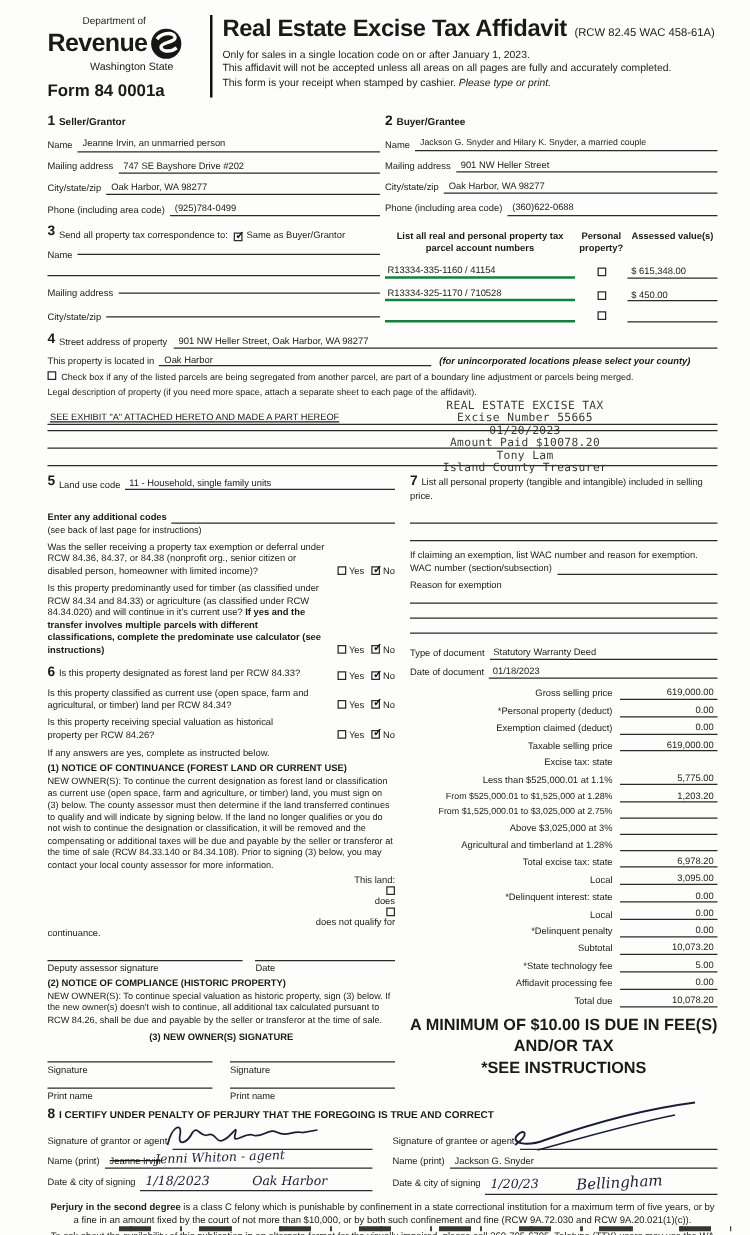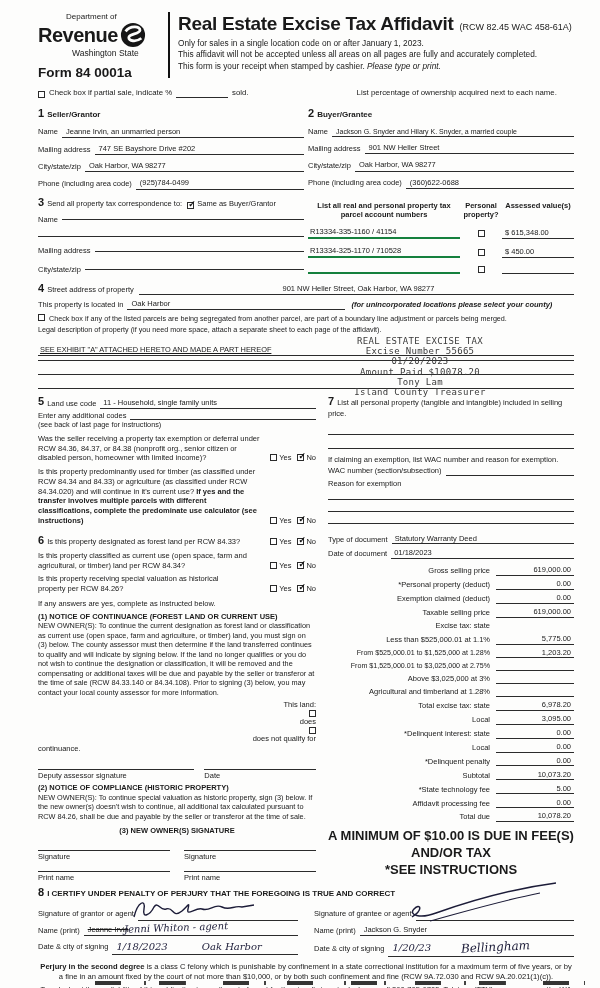--- a/index.html
+++ b/index.html
@@ -120,27 +120,20 @@
         <span class="rcw">(RCW 82.45 WAC 458-61A)</span>
       </div>
       <div class="hnote">Only for sales in a single location code on or after January 1, 2023.</div>
       <div class="hnote">This affidavit will not be accepted unless all areas on all pages are fully and accurately completed.</div>
       <div class="hnote">
         <span>This form is your receipt when stamped by cashier. </span><span class="i">Please type or print.</span>
       </div>
     </div>
   </div>
 
-  <div class="partial">
-    <span class="cb"></span>
-    <span style="margin-left:4px;">Check box if partial sale, indicate %</span>
-    <span class="u" style="width:52px; margin:0 4px;"></span>
-    <span>sold.</span>
-    <span style="margin-left:108px;">List percentage of ownership acquired next to each name.</span>
-  </div>
 
   <div class="cols2">
     <div>
       <div><span class="secnum">1</span><span class="sec-title">Seller/Grantor</span></div>
       <div class="frow">
           <span class="lbl">Name</span>
           <span class="val">Jeanne Irvin, an unmarried person</span>
         </div>
       <div class="frow">
           <span class="lbl">Mailing address</span>
@@ -221,21 +214,21 @@
         <span class="pr-cb"><span class="cb"></span></span>
         <span class="pr-val"></span>
       </div>
     </div>
   </div>
 
   <div style="margin-top:6px;">
     <div class="row">
       <span class="secnum">4</span>
       <span>Street address of property</span>
-      <span class="u grow" style="margin-left:5px; padding-left:4px;text-align:center;">901 NW Heller Street, Oak Harbor, WA 98277</span>
+      <span class="u grow" style="margin-left:5px; padding-left:4px;">901 NW Heller Street, Oak Harbor, WA 98277</span>
     </div>
     <div class="row" style="margin-top:4px;">
       <span>This property is located in</span>
       <span class="u" style="width:218px; margin-left:4px; padding-left:4px;">Oak Harbor</span>
       <span class="bi" style="margin-left:6px;">(for unincorporated locations please select your county)</span>
     </div>
     <div class="row" style="margin-top:4px; align-items:flex-start;">
       <span class="cb"></span>
       <span style="margin-left:4px; font-size:7.2px;">Check box if any of the listed parcels are being segregated from another parcel, are part of a boundary line adjustment or parcels being merged.</span>
     </div>
@@ -259,21 +252,21 @@
 
   <div class="main2">
     <div class="mleft">
 
       <div>
         <div class="row">
           <span class="secnum">5</span>
           <span>Land use code</span>
           <span class="u grow" style="margin-left:4px; padding-left:3px;">11 - Household, single family units</span>
         </div>
-        <div class="row" style="margin-top:2px;">
+        <div class="row" style="margin-top:17px;font-weight:bold;">
           <span>Enter any additional codes</span>
           <span class="u grow" style="margin-left:4px;"></span>
         </div>
         <div class="small-note">(see back of last page for instructions)</div>
         <div class="q">
           <span style="width:222px;">Was the seller receiving a property tax exemption or deferral under RCW 84.36, 84.37, or 84.38 (nonprofit org., senior citizen or disabled person, homeowner with limited income)?</span>
           <span class="yn"><span class="cb"></span><span>Yes</span><span class="cb on"></span><span>No</span></span>
         </div>
         <div class="q" style="align-items:flex-end;">
           <span style="width:250px;"><span>Is this property predominantly used for timber (as classified under RCW 84.34 and 84.33) or agriculture (as classified under RCW 84.34.020) and will continue in it's current use?</span> <span class="b">If yes and the transfer involves multiple parcels with different classifications, complete the predominate use calculator (see instructions)</span></span>

